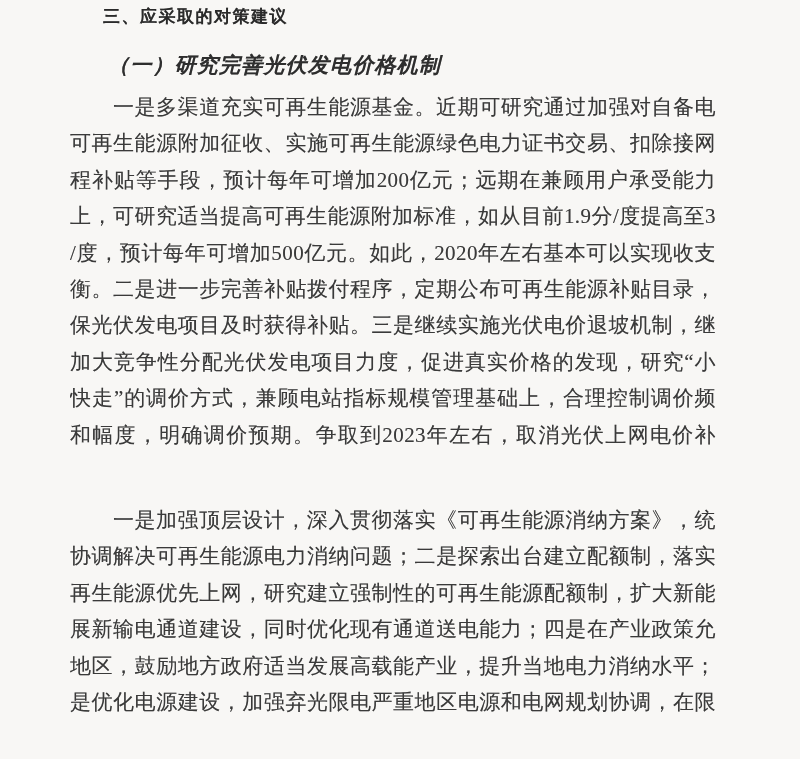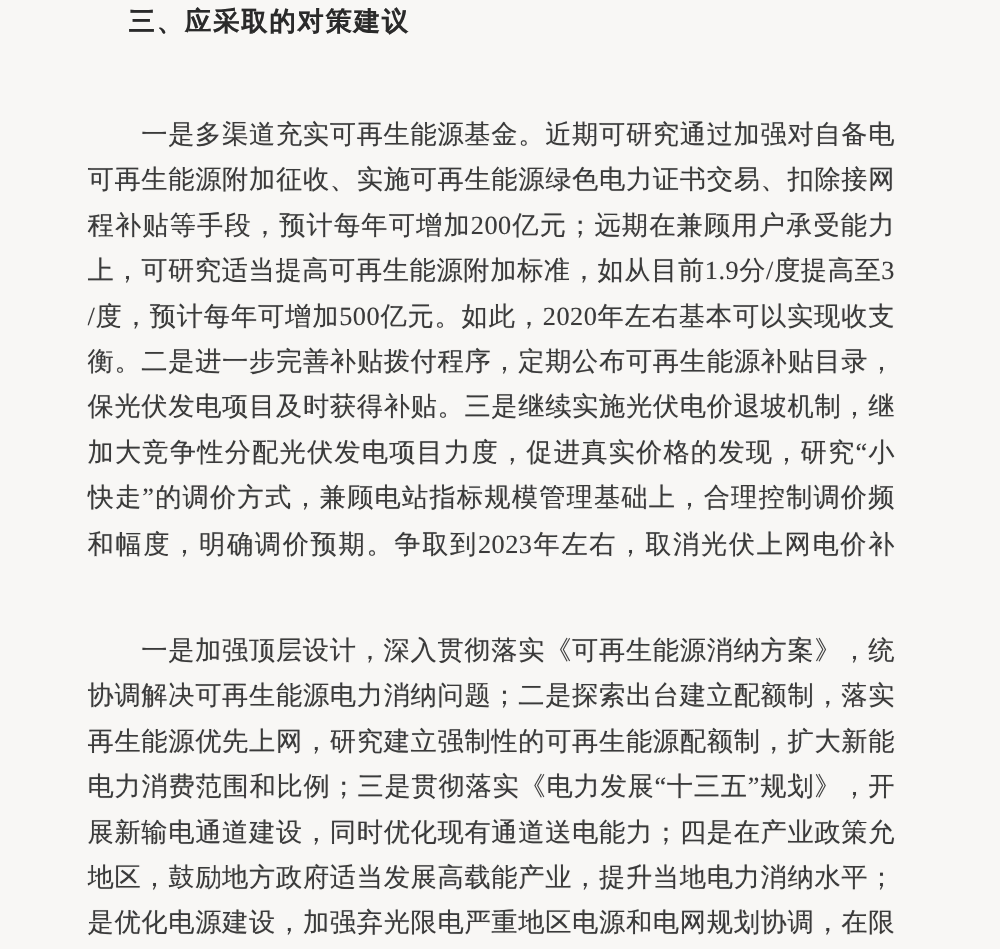--- a/index.html
+++ b/index.html
@@ -15,23 +15,23 @@
   }
   .page {
     position: absolute;
     inset: 0;
   }
   .heading {
     position: absolute;
     top: 5px;
     left: 103px;
     margin: 0;
-    font-family: Liberation Sans, sans-serif;
+    font-family: Liberation Mono, monospace;
     font-weight: 700;
-    font-size: 21px;
+    font-size: 17px;
     line-height: 26px;
     letter-spacing: 1.5px;
     color: #2a2a2a;
     text-shadow: 0 0 0.5px rgba(40,40,40,0.5);
   }
   .subheading {
     position: absolute;
     left: 108px;
     margin: 0;
     font-family: "Liberation Serif", serif;
@@ -68,38 +68,38 @@
     text-indent: 43px;
   }
 </style>
 </head>
 <body>
 
 <div class="page">
 
   <h1 class="heading">三、应采取的对策建议</h1>
 
+  <h2 class="subheading sub1">（一）研究完善光伏发电价格机制</h2>
 
   <div class="para para1">
     <div class="line first">一是多渠道充实可再生能源基金。近期可研究通过加强对自备电厂</div>
     <div class="line">可再生能源附加征收、实施可再生能源绿色电力证书交易、扣除接网工</div>
     <div class="line">程补贴等手段，预计每年可增加200亿元；远期在兼顾用户承受能力基础</div>
     <div class="line">上，可研究适当提高可再生能源附加标准，如从目前1.9分/度提高至3分</div>
     <div class="line">/度，预计每年可增加500亿元。如此，2020年左右基本可以实现收支平</div>
     <div class="line">衡。二是进一步完善补贴拨付程序，定期公布可再生能源补贴目录，确</div>
     <div class="line">保光伏发电项目及时获得补贴。三是继续实施光伏电价退坡机制，继续</div>
     <div class="line">加大竞争性分配光伏发电项目力度，促进真实价格的发现，研究“小步</div>
     <div class="line">快走”的调价方式，兼顾电站指标规模管理基础上，合理控制调价频次</div>
     <div class="line">和幅度，明确调价预期。争取到2023年左右，取消光伏上网电价补贴。</div>
   </div>
 
 
   <div class="para para2">
     <div class="line first">一是加强顶层设计，深入贯彻落实《可再生能源消纳方案》，统筹</div>
     <div class="line">协调解决可再生能源电力消纳问题；二是探索出台建立配额制，落实可</div>
     <div class="line">再生能源优先上网，研究建立强制性的可再生能源配额制，扩大新能源</div>
-    <div class="line">电力消费范围和比例；三是贯彻落实《电力发展“十三五”规划》，开</div>
     <div class="line">展新输电通道建设，同时优化现有通道送电能力；四是在产业政策允许</div>
     <div class="line">地区，鼓励地方政府适当发展高载能产业，提升当地电力消纳水平；五</div>
     <div class="line">是优化电源建设，加强弃光限电严重地区电源和电网规划协调，在限电</div>
   </div>
 
 </div>
 
 </body></html>

